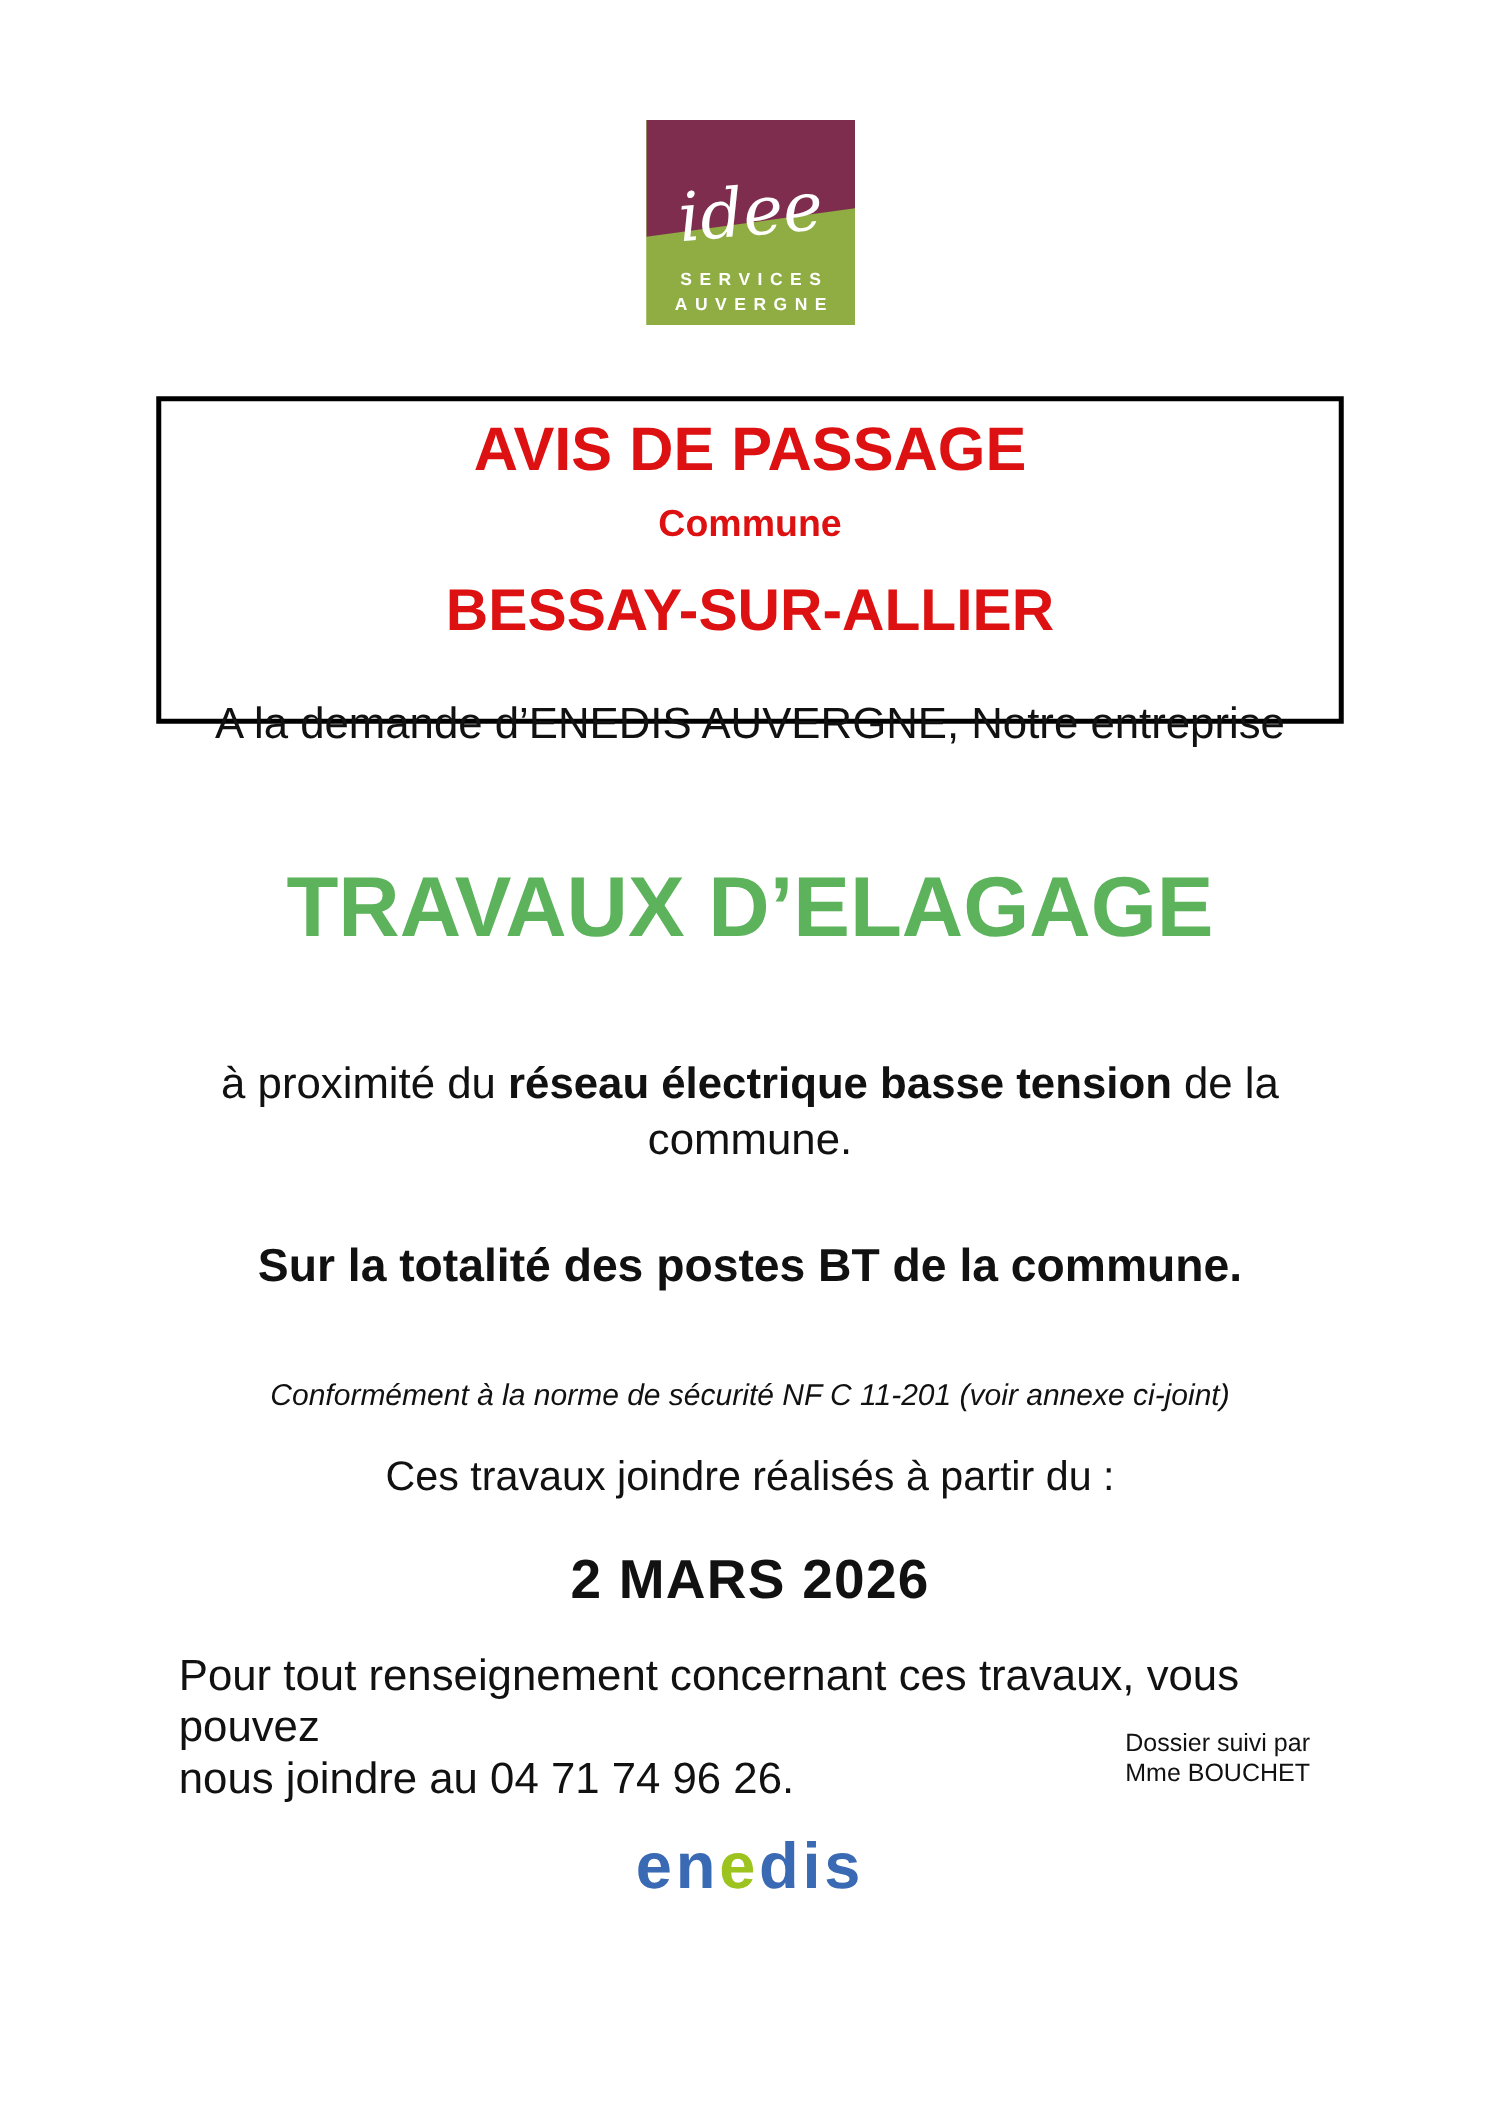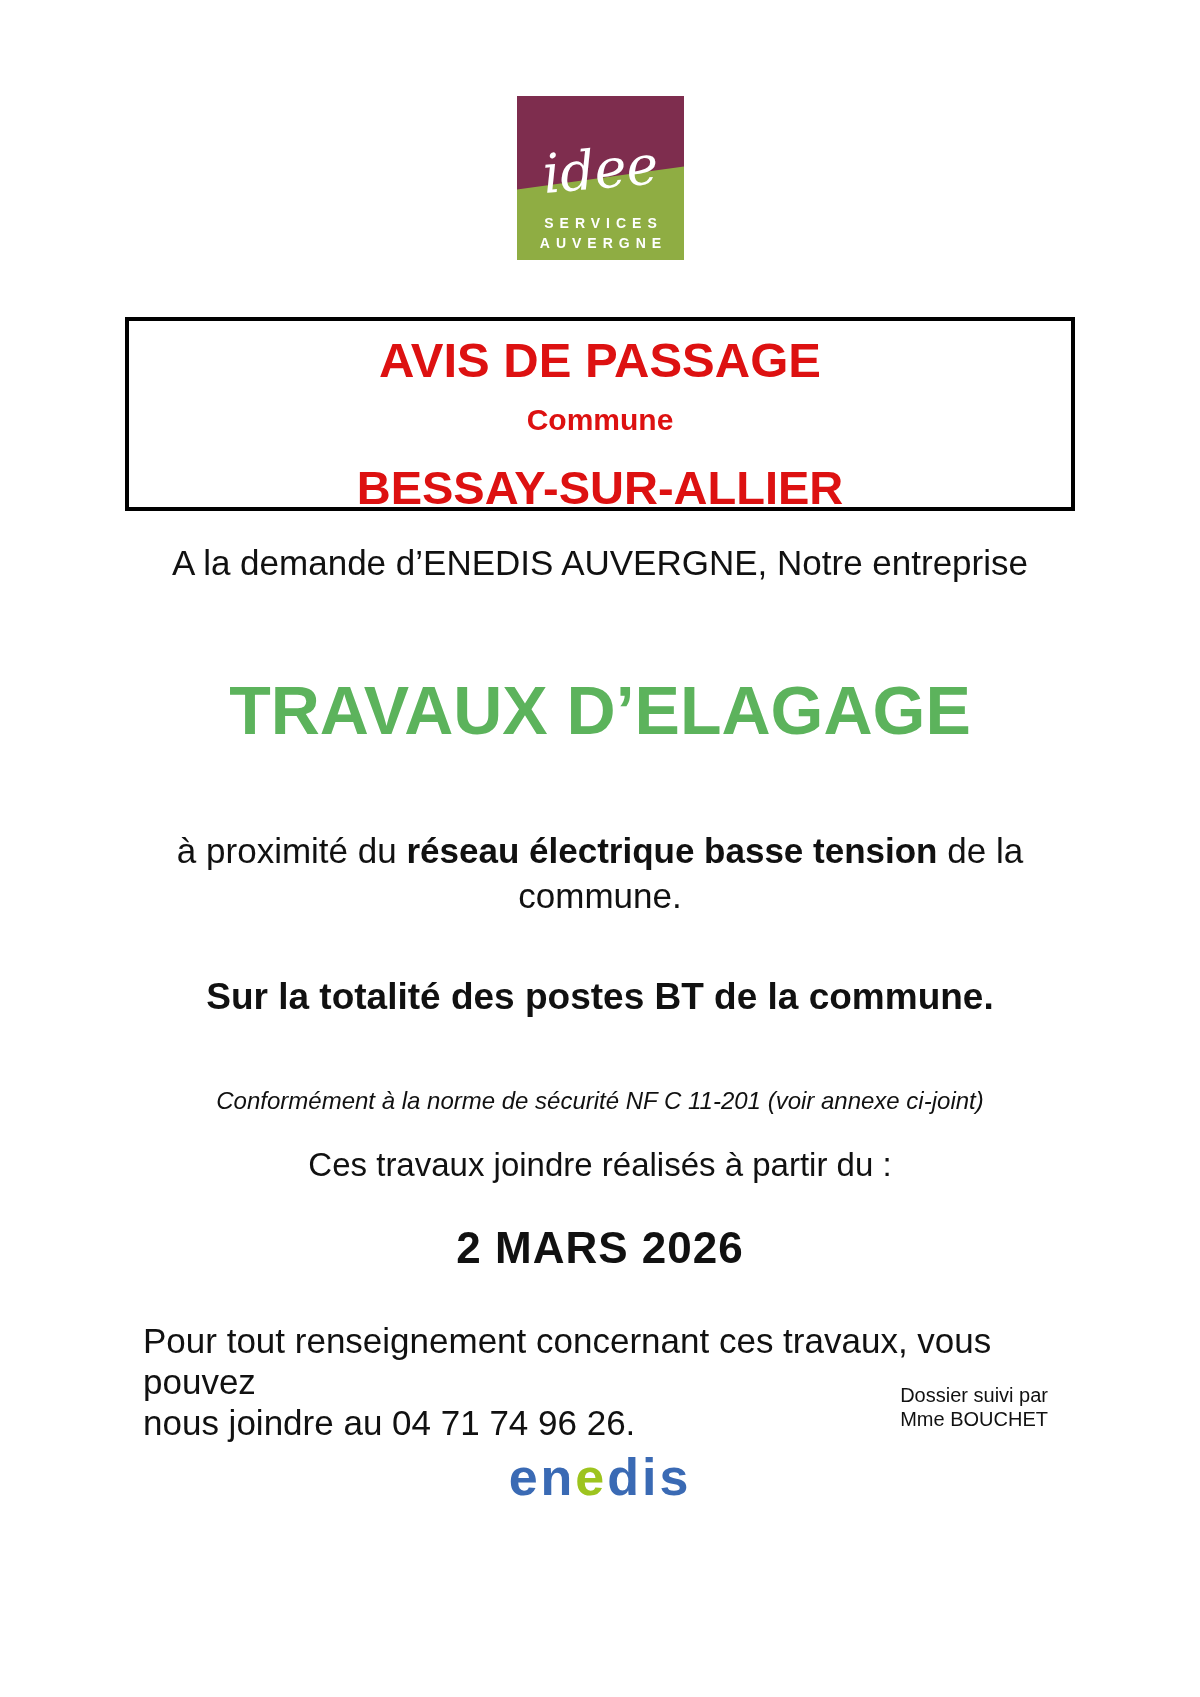--- a/index.html
+++ b/index.html
@@ -30,28 +30,28 @@
     clip-path:polygon(0 0,100% 0,100% 43%,0 57%);}
   .idee-script{position:absolute;top:44px;left:0;right:0;text-align:center;
     font-family:"DejaVu Serif","Liberation Serif",serif;font-style:italic;
     font-size:54px;line-height:60px;color:#ffffff;transform:rotate(-5deg);}
   .idee-sub{position:absolute;left:0;right:0;text-align:center;color:#ffffff;
     font-weight:bold;font-size:14px;line-height:16px;letter-spacing:6px;text-indent:6px;}
   .idee-services{top:119px;}
   .idee-auvergne{top:139px;}
 
   
-  .notice-box{position:absolute;left:125px;top:317px;width:950px;height:194px;
+  .notice-box{position:absolute;left:125px;top:317px;width:950px;height:262px;
     border:4px solid #000000;background:#ffffff;text-align:center;}
   .notice-title{margin-top:12px;font-size:49px;line-height:54px;font-weight:bold;color:var(--red);}
   .notice-subtitle{margin-top:16px;font-size:30px;line-height:33px;font-weight:bold;color:var(--red);}
   .notice-commune{margin-top:26px;font-size:47px;line-height:52px;font-weight:bold;color:var(--red);}
 
   
-  .abs-center{position:absolute;left:0;right:0;text-align:center;}
+  .abs-center{position:absolute;left:0;right:0;text-align:center;margin-top:16px;}
   .intro{top:540px;font-size:35px;line-height:45px;}
   .works{top:683px;font-size:68px;line-height:54px;font-weight:bold;color:var(--works-green);}
   .proximity{top:828px;left:110px;right:110px;font-size:35px;line-height:45px;}
   .proximity strong{font-weight:bold;}
   .scope{top:976px;font-size:37px;line-height:42px;font-weight:bold;}
   .norm{top:1087px;font-size:24px;line-height:28px;font-style:italic;}
   .schedule{top:1145px;font-size:33px;line-height:40px;}
   .date{top:1224px;font-size:44px;line-height:48px;font-weight:bold;letter-spacing:1px;}
   .contact{position:absolute;left:143px;top:1320px;width:950px;font-size:35px;line-height:41px;text-align:left;}
   .dossier{position:absolute;right:152px;top:1383px;text-align:right;font-size:20px;line-height:24px;}

